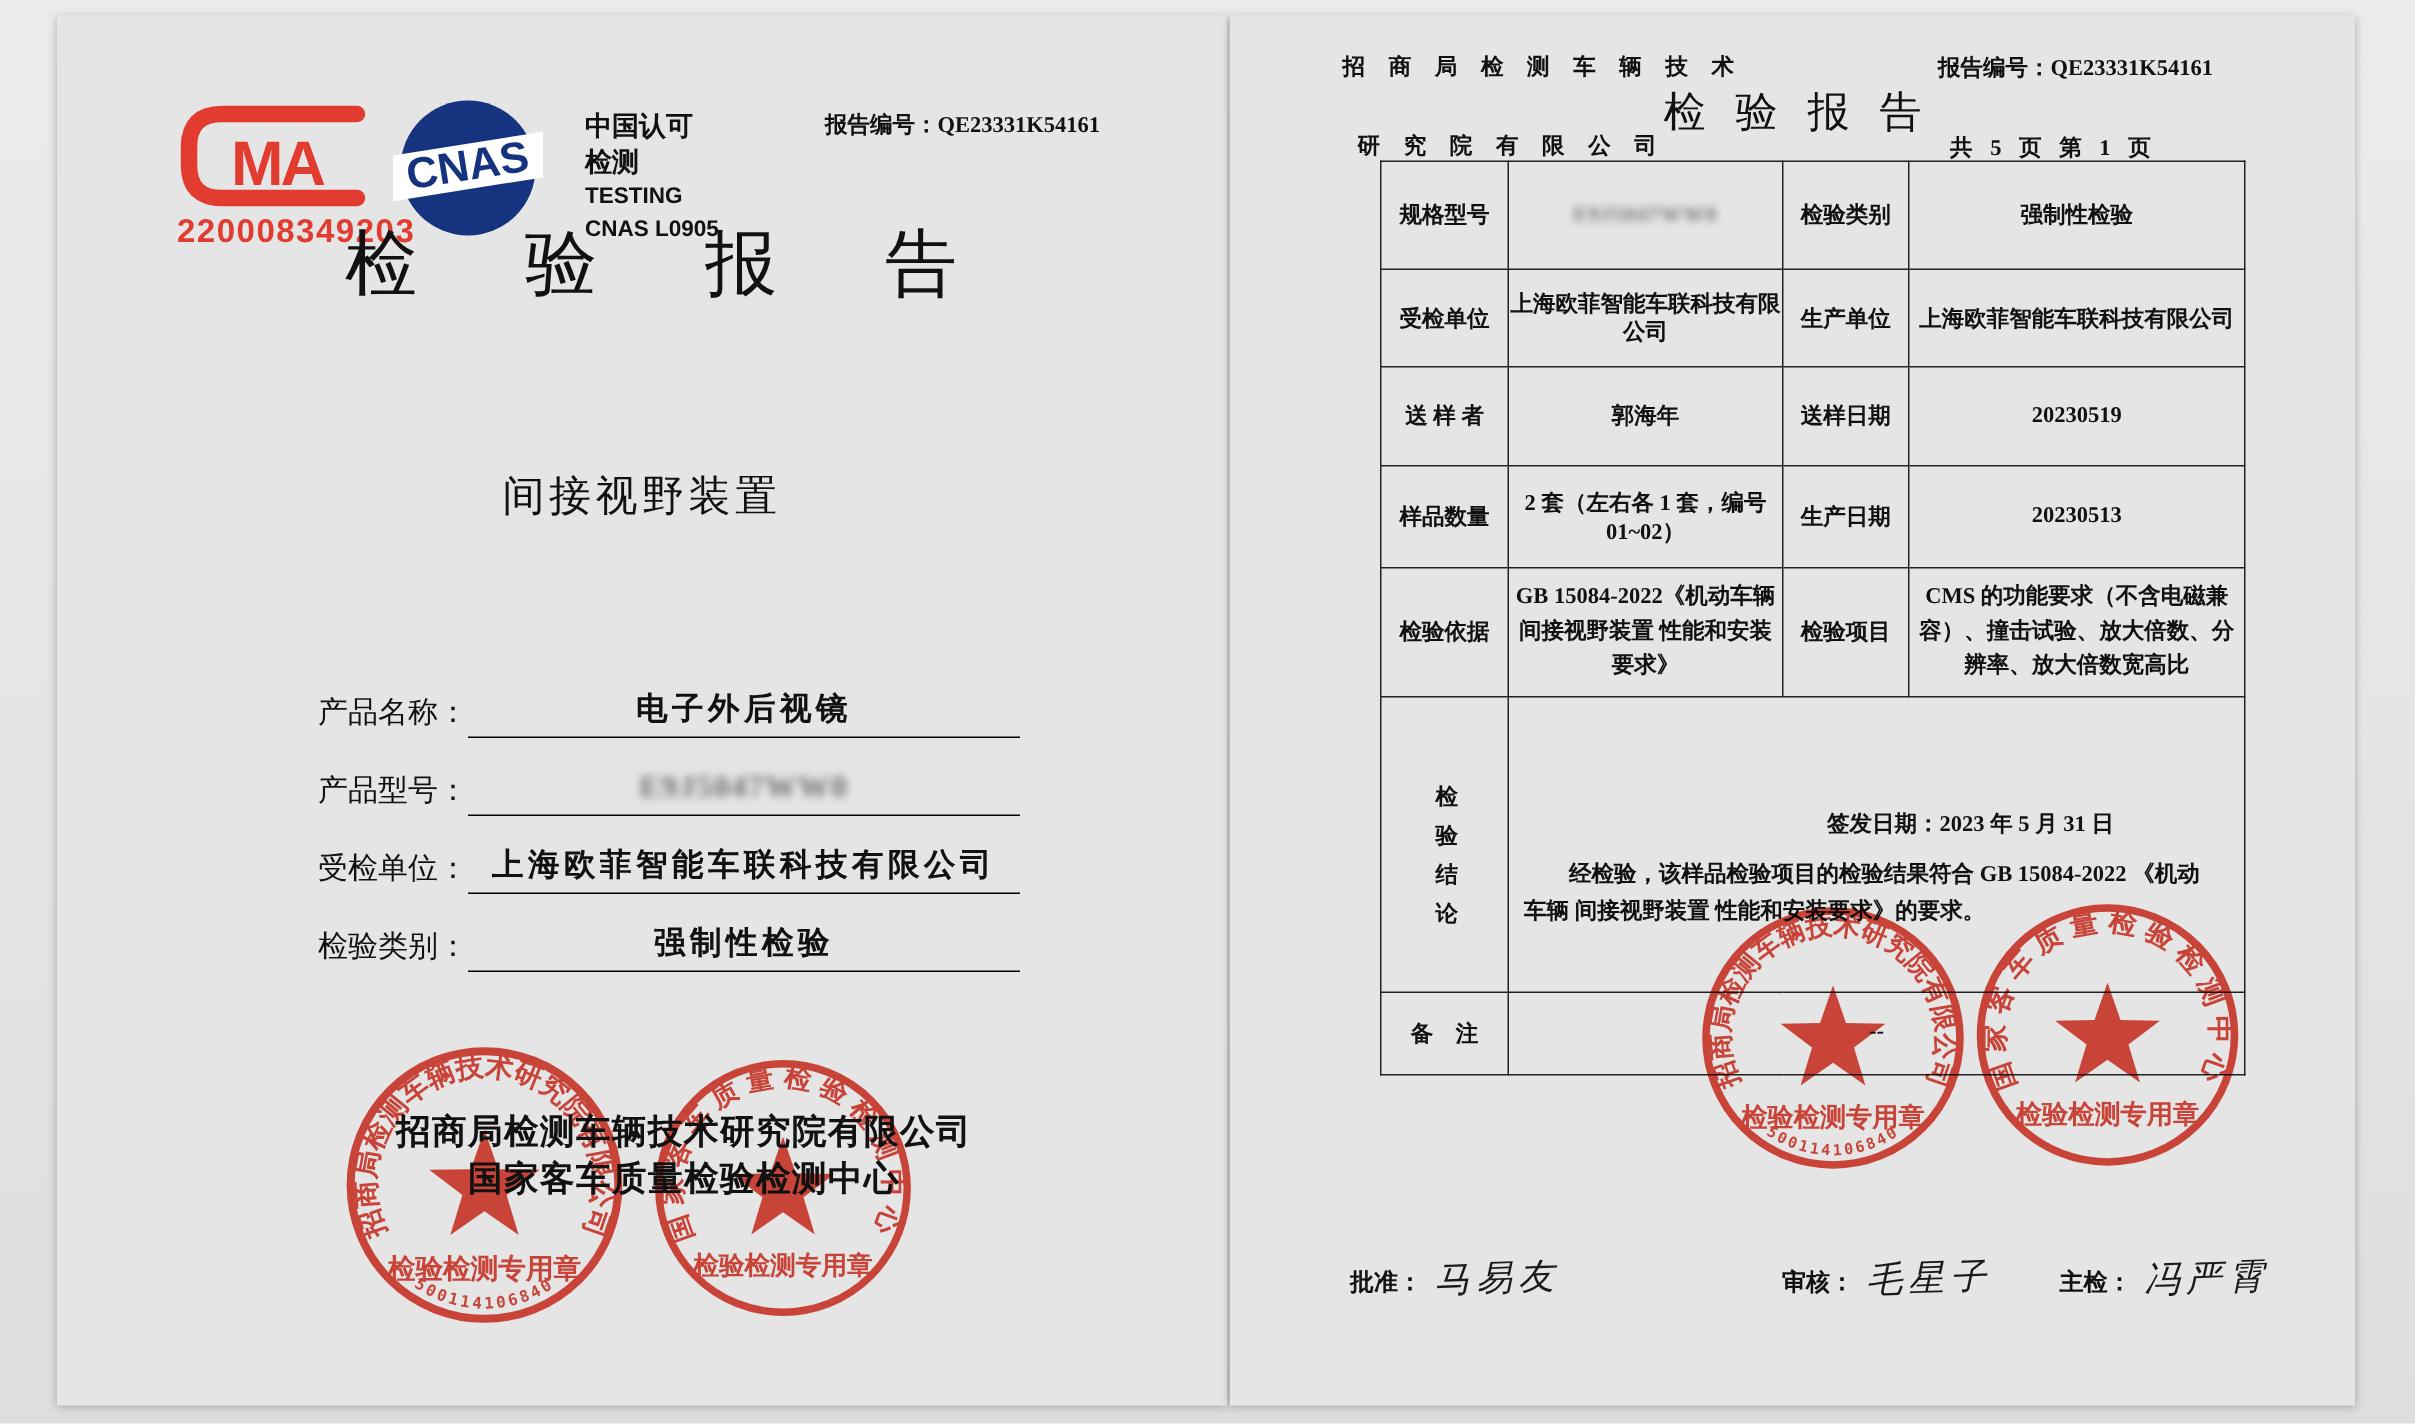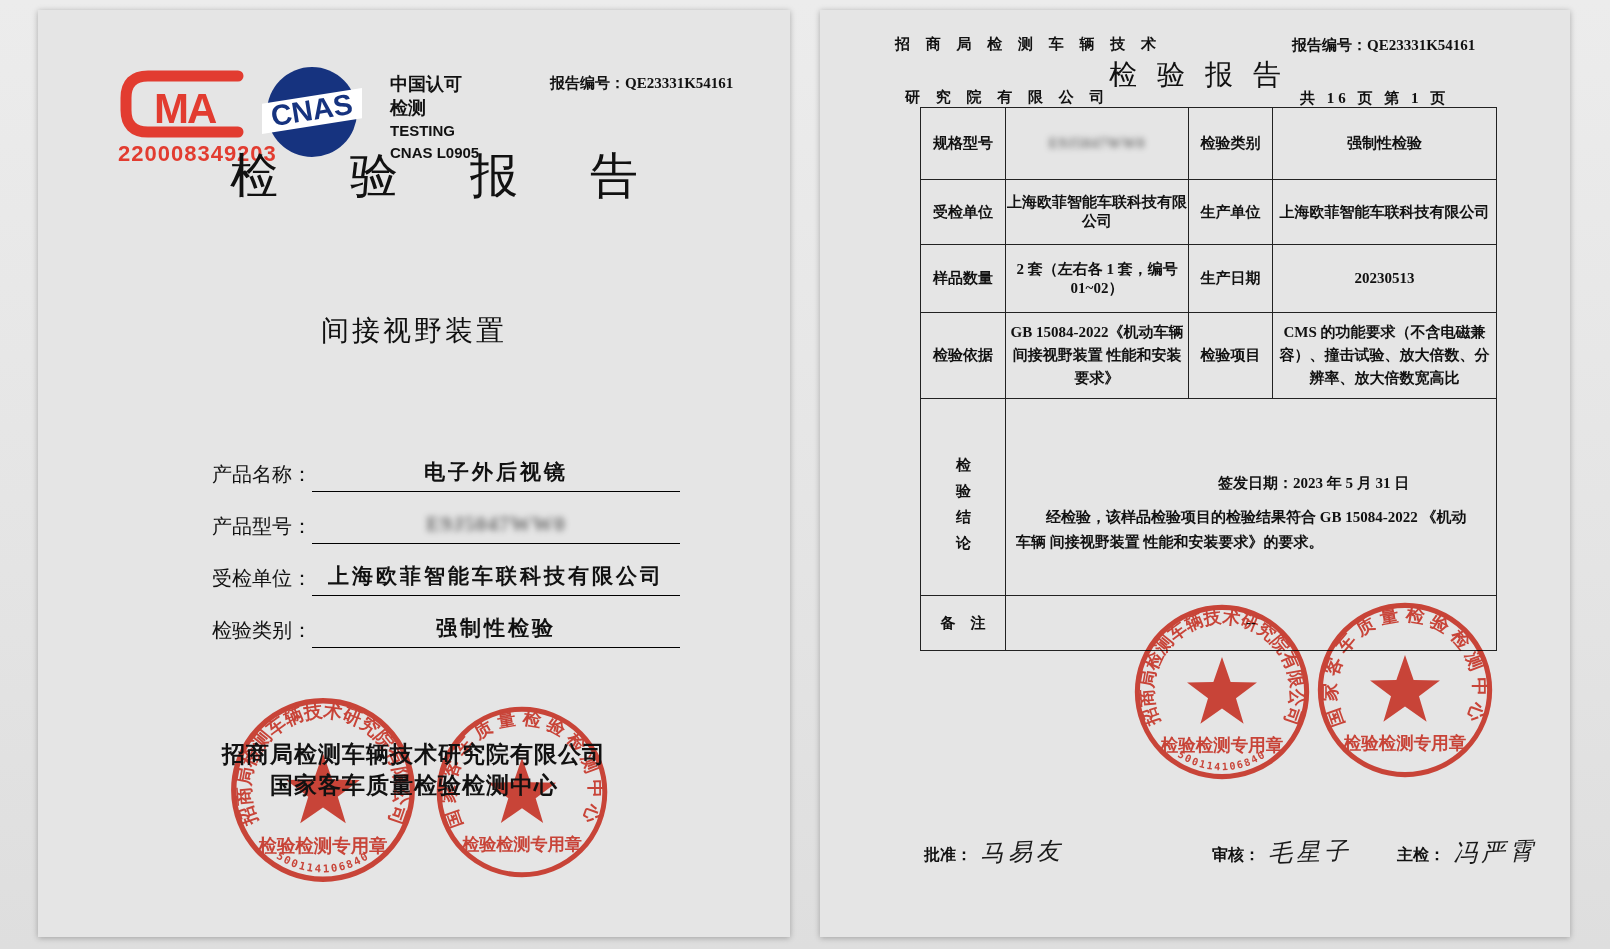--- a/index.html
+++ b/index.html
@@ -6,21 +6,21 @@
   body{
     width:1610px;height:949px;overflow:hidden;
     background:linear-gradient(180deg,#ececec 0%,#e4e4e4 60%,#dedede 100%);
     font-family:"Liberation Serif","DejaVu Serif",serif;
     color:#111;
   }
   .page{
     position:absolute;top:10px;height:927px;background:#e5e5e5;
     box-shadow:0 1px 6px rgba(0,0,0,.28);
   }
-  #page-left{left:38px;width:752px;}
+  #page-left{left:38px;width:752px;padding-left:28px;}
   #page-right{left:820px;width:750px;}
   .abs{position:absolute;}
 
   
   .cma-number{font-family:"Liberation Sans","DejaVu Sans",sans-serif;
     font-weight:bold;color:#e23c30;font-size:22px;letter-spacing:1px;}
   .cert-cn{font-size:18px;font-weight:bold;line-height:24px;}
   .cert-en{font-family:"Liberation Sans","DejaVu Sans",sans-serif;
     font-size:15px;font-weight:bold;line-height:22px;}
   .report-no{font-size:15px;font-weight:bold;}
@@ -63,21 +63,21 @@
     background:linear-gradient(90deg,#1563d6,#2fb3f2);
     -webkit-background-clip:text;background-clip:text;
     -webkit-text-fill-color:transparent;}
   .vertical-label{writing-mode:vertical-rl;text-orientation:upright;
     letter-spacing:26px;margin:0 auto;font-size:15px;font-weight:bold;}
   .conclusion-cell{position:relative;height:100%;}
   .conclusion-text{position:absolute;top:8px;left:10px;width:452px;
     text-align:left;text-indent:2em;line-height:1.65;font-size:15px;font-weight:bold;}
   .issue-date{position:absolute;left:212px;bottom:4px;font-size:15px;
     font-weight:bold;white-space:nowrap;}
-  .sig-label{font-size:16px;font-weight:bold;margin-left:24px;}
+  .sig-label{font-size:16px;font-weight:bold;}
   .sig-name{font-size:24px;font-style:italic;font-weight:500;
     letter-spacing:4px;transform:rotate(-2deg);display:inline-block;
     margin-left:8px;color:#1a1a1a;}
 </style>
 </head>
 <body>
 
 <div class="page" id="page-left">
 
   <svg class="abs" style="left:78px;top:56px;" width="140" height="76" viewBox="0 0 140 76">
@@ -149,21 +149,21 @@
   <div class="org-line" style="top:729px;">招商局检测车辆技术研究院有限公司</div>
   <div class="org-line" style="top:760px;">国家客车质量检验检测中心</div>
 </div>
 
 <div class="page" id="page-right">
 
   <div class="abs hdr-small" style="left:75px;top:25px;">招 商 局 检 测 车 辆 技 术</div>
   <div class="abs report-no" style="left:472px;top:26px;">报告编号：QE23331K54161</div>
   <div class="abs hdr-title" style="left:0;top:46px;width:100%;text-align:center;text-indent:20px;">检验报告</div>
   <div class="abs hdr-small" style="left:85px;top:78px;">研 究 院 有 限 公 司</div>
-  <div class="abs hdr-pageinfo" style="left:480px;top:79px;">共 16 页 第 1 页</div>
+  <div class="abs hdr-pageinfo" style="left:480px;top:79px;">共 5 页 第 1 页</div>
 
   <table class="rpt">
     <colgroup>
         <col style="width:85px">
         <col style="width:183px">
         <col style="width:84px">
         <col style="width:224px">
       </colgroup>
     <tbody>
     <tr style="height:72px">
@@ -171,20 +171,26 @@
       <td><span class="blurred" style="font-size:14px;">E9J5047WW0</span></td>
       <td>检验类别</td>
       <td>强制性检验</td>
     </tr>
     <tr style="height:65px">
       <td>受检单位</td>
       <td style="padding:2px 1px;">上海欧菲智能车联科技有限公司</td>
       <td>生产单位</td>
       <td style="padding:2px 1px;">上海欧菲智能车联科技有限公司</td>
     </tr>
+    <tr style="height:66px">
+      <td>送 样 者</td>
+      <td>郭海年</td>
+      <td>送样日期</td>
+      <td>20230519</td>
+    </tr>
     <tr style="height:68px">
       <td>样品数量</td>
       <td style="padding:2px 1px;">2 套（左右各 1 套，编号 01~02）</td>
       <td>生产日期</td>
       <td>20230513</td>
     </tr>
     <tr style="height:86px">
       <td>检验依据</td>
       <td class="tleft">GB 15084-2022《机动车辆 间接视野装置 性能和安装要求》</td>
       <td>检验项目</td>

